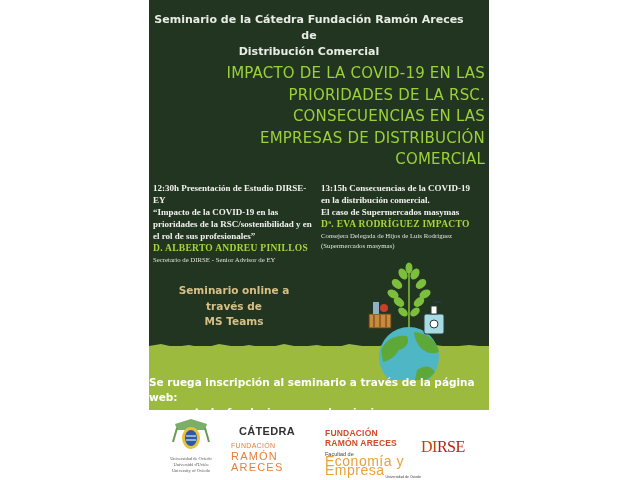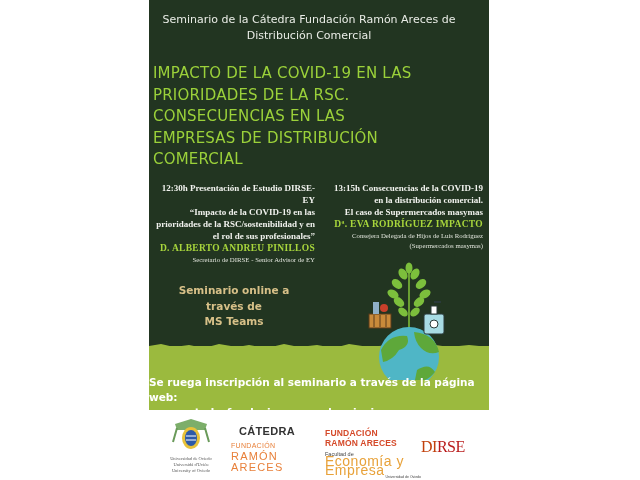--- a/index.html
+++ b/index.html
@@ -1,23 +1,23 @@
 <!DOCTYPE html>
 <html><head>
 <meta charset="utf-8">
 <style>
   html, body { margin:0; padding:0; }
   body { width:640px; height:480px; background:#ffffff; position:relative; overflow:hidden; font-family:"DejaVu Sans", sans-serif; }
   .poster { position:absolute; left:149px; top:0; width:340px; height:480px; background:#ffffff; }
   .dark { position:absolute; left:0; top:0; width:340px; height:350px; background:#223521; }
   .green { position:absolute; left:0; top:346px; width:340px; height:64px; background:#9bba3e; }
   .torn { position:absolute; left:0; top:338px; width:340px; height:14px; }
-  .header { position:absolute; left:0; top:12px; width:320px; text-align:center; color:#e9ece6; font-weight:normal; font-size:11px; line-height:16px; }
-  .title { position:absolute; left:4px; top:63px; width:332px; text-align:left; color:#9bd13a; font-family:"DejaVu Sans", sans-serif; font-size:15px; line-height:21.5px; letter-spacing:0.2px; font-weight:normal; text-transform:uppercase; }
-  .col { position:absolute; top:182px; width:162px; text-align:right; color:#f1f2ee; font-family:"Liberation Serif", serif; }
+  .header { position:absolute; left:0; top:12px; width:320px; text-align:center; color:#e9ece6; font-weight:bold; font-size:11px; line-height:16px; }
+  .title { position:absolute; left:4px; top:63px; width:332px; text-align:right; color:#9bd13a; font-family:"DejaVu Sans", sans-serif; font-size:15px; line-height:21.5px; letter-spacing:0.2px; font-weight:normal; text-transform:uppercase; }
+  .col { position:absolute; top:182px; width:162px; text-align:left; color:#f1f2ee; font-family:"Liberation Serif", serif; }
   .col.left { left:4px; }
   .col.right { left:172px; }
   .col .line { font-size:9px; line-height:12px; font-weight:bold; }
   .col .speaker { font-size:9.5px; line-height:13px; font-weight:bold; color:#a8d63c; letter-spacing:0.3px; }
   .col .role { font-size:6.8px; line-height:10px; color:#dfe3da; }
   .event { position:absolute; left:10px; top:283px; width:150px; text-align:center; color:#d7c088; font-weight:bold; font-size:10.5px; line-height:15.5px; }
   .cta { position:absolute; left:0; top:375px; width:340px; color:#ffffff; font-weight:bold; font-size:10.5px; line-height:15px; }
   .illus { position:absolute; left:210px; top:262px; width:100px; height:118px; }
   .logos { position:absolute; left:0; top:412px; width:340px; height:68px; }
   .uni { position:absolute; left:12px; top:6px; width:60px; text-align:center; }

